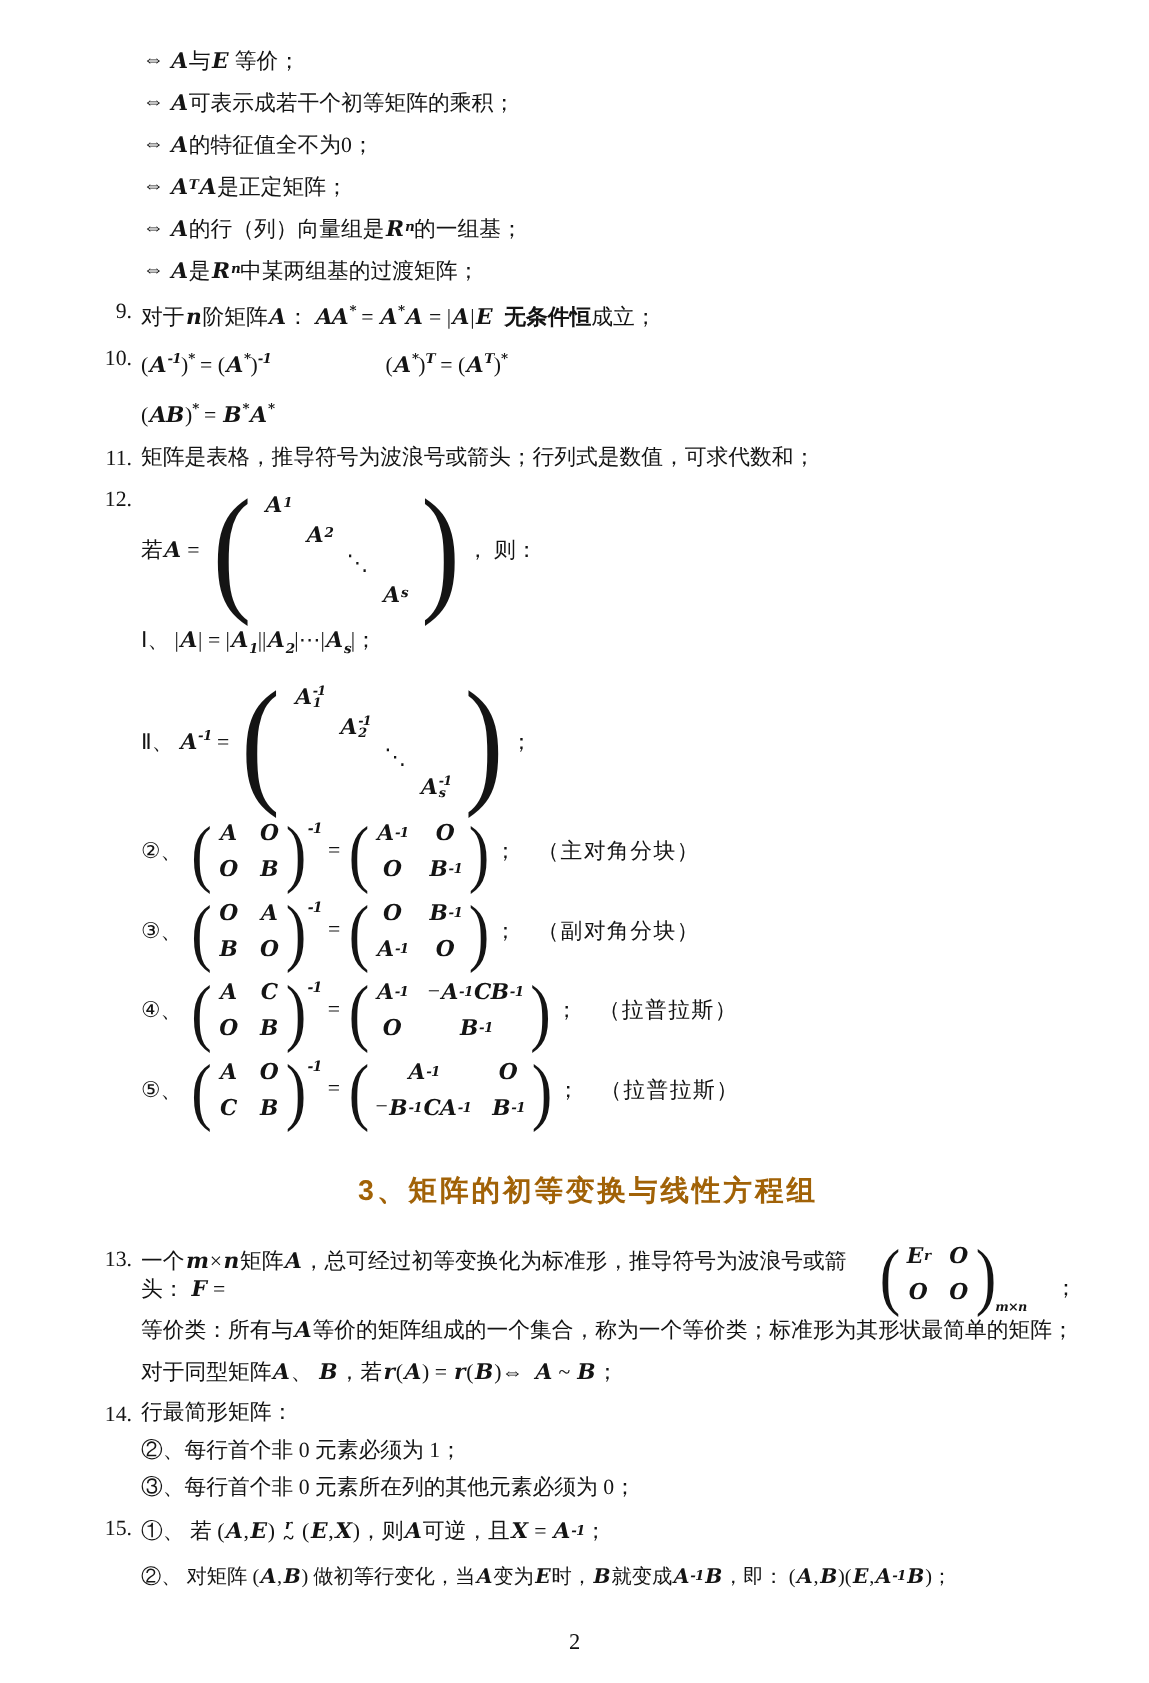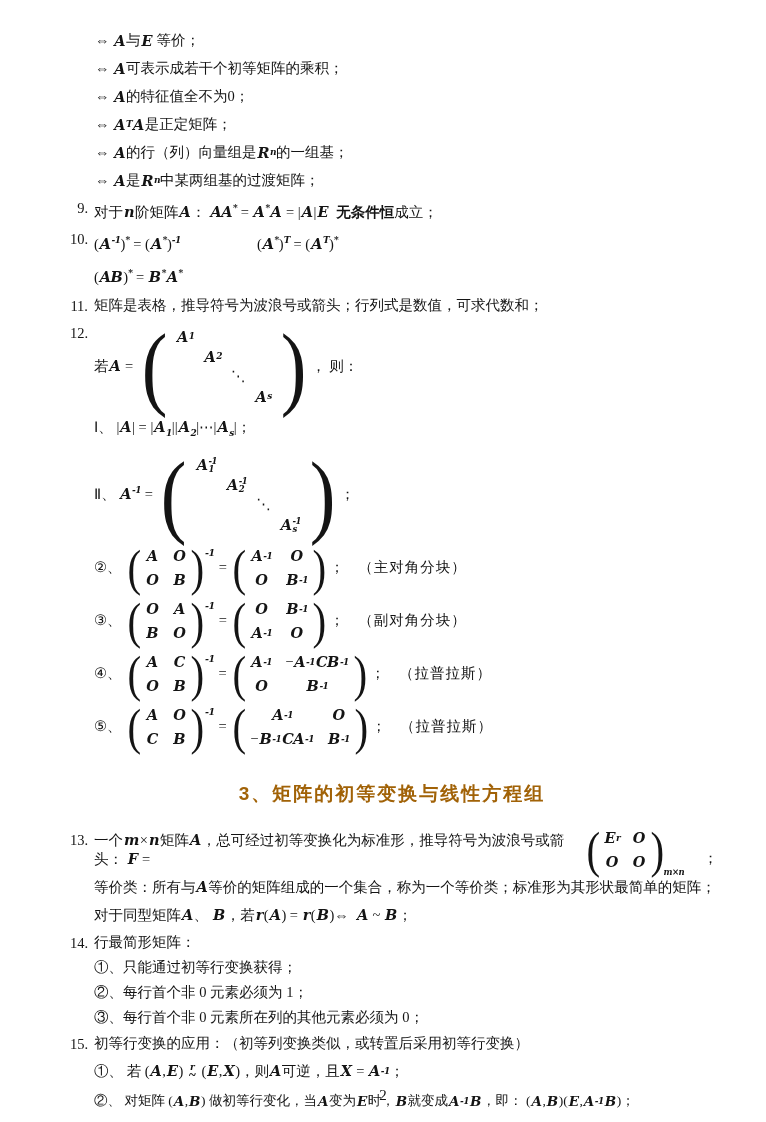--- a/index.html
+++ b/index.html
@@ -430,30 +430,28 @@
       </div>
       <div class="nline" style="line-height:27px"><span class="tk-t">等价类：所有与</span><span class="tk-m">A</span><span class="tk-t">等价的矩阵组成的一个集合，称为一个等价类；标准形为其形状最简单的矩阵；</span></div>
       <div class="nline" style="line-height:27px"><span class="tk-t">对于同型矩阵</span><span class="tk-m">A</span><span class="tk-t">、 </span><span class="tk-m">B</span><span class="tk-t">，若</span><span class="tk-m">r</span><span class="tk-t">(</span><span class="tk-m">A</span><span class="tk-t">) = </span><span class="tk-m">r</span><span class="tk-t">(</span><span class="tk-m">B</span><span class="tk-t">)⇔  </span><span class="tk-m">A</span><span class="tk-t"> ~ </span><span class="tk-m">B</span><span class="tk-t">；</span></div>
     </div>
   </div>
 
   <div class="nitem">
     <span class="num">14.</span>
     <div class="ncontent">
       <div class="nline" style="line-height:25px"><span class="tk-t">行最简形矩阵：</span></div>
-      <div class="sub"><span class="tk-t">①、只能通过初等行变换获得；</span></div>
       <div class="sub"><span class="tk-t">②、每行首个非 0 元素必须为 1；</span></div>
       <div class="sub"><span class="tk-t">③、每行首个非 0 元素所在列的其他元素必须为 0；</span></div>
     </div>
   </div>
 
   <div class="nitem">
     <span class="num">15.</span>
     <div class="ncontent">
-      <div class="nline" style="line-height:25px"><span class="tk-t">初等行变换的应用：（初等列变换类似，或转置后采用初等行变换）</span></div>
       <div class="sub15">
           <span class="tk-t">①、 若 (</span>
           <span class="tk-m">A</span>
           <span class="tk-t">,</span>
           <span class="tk-m">E</span>
           <span class="tk-t">) </span>
           <span class="tk-ts">
             <span class="ts-sup">r</span>
             <span class="ts-tilde">~</span>
           </span>

